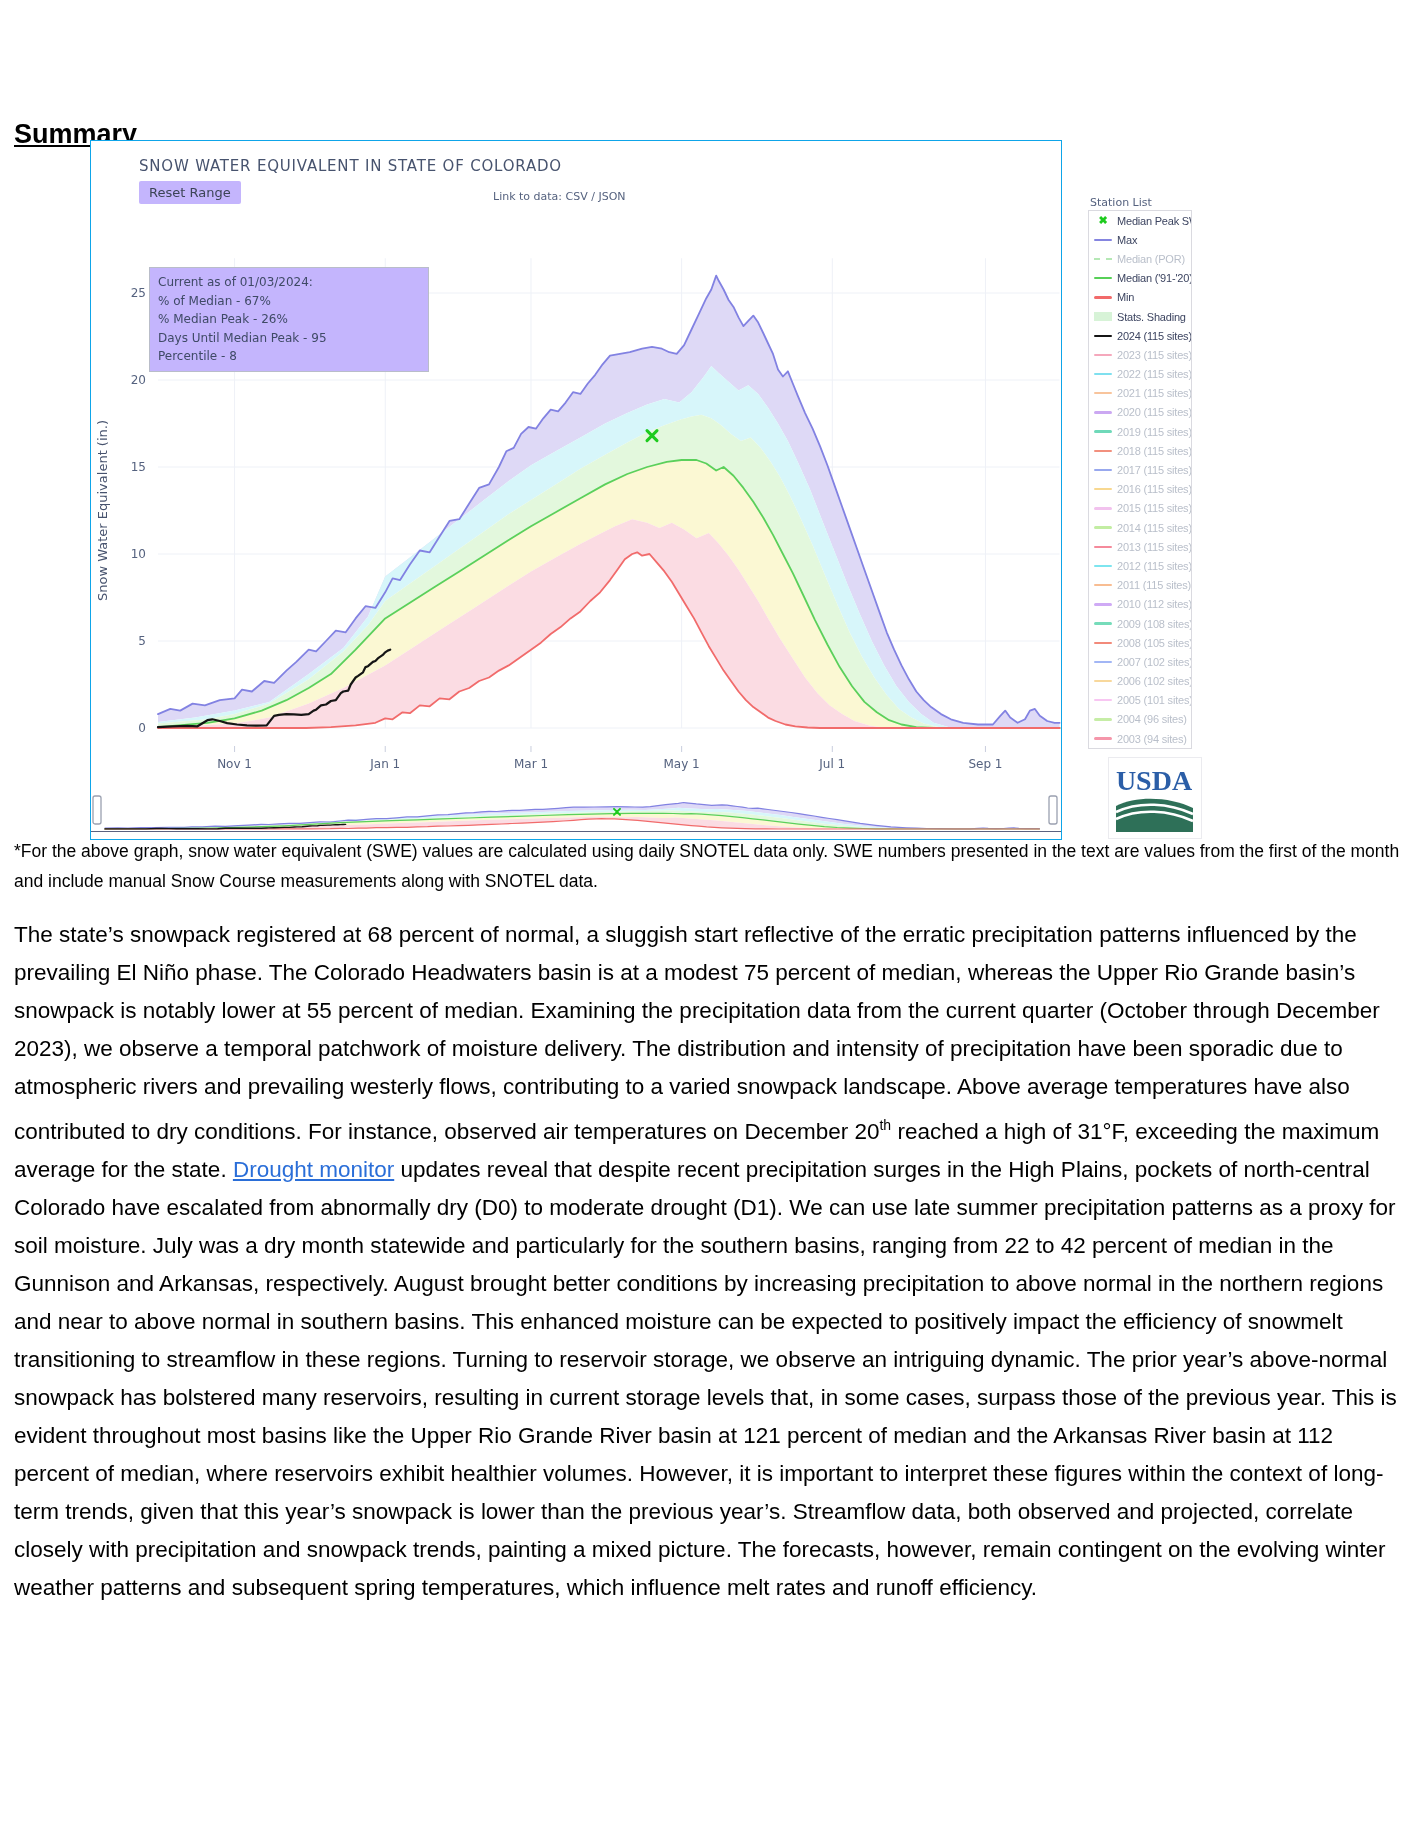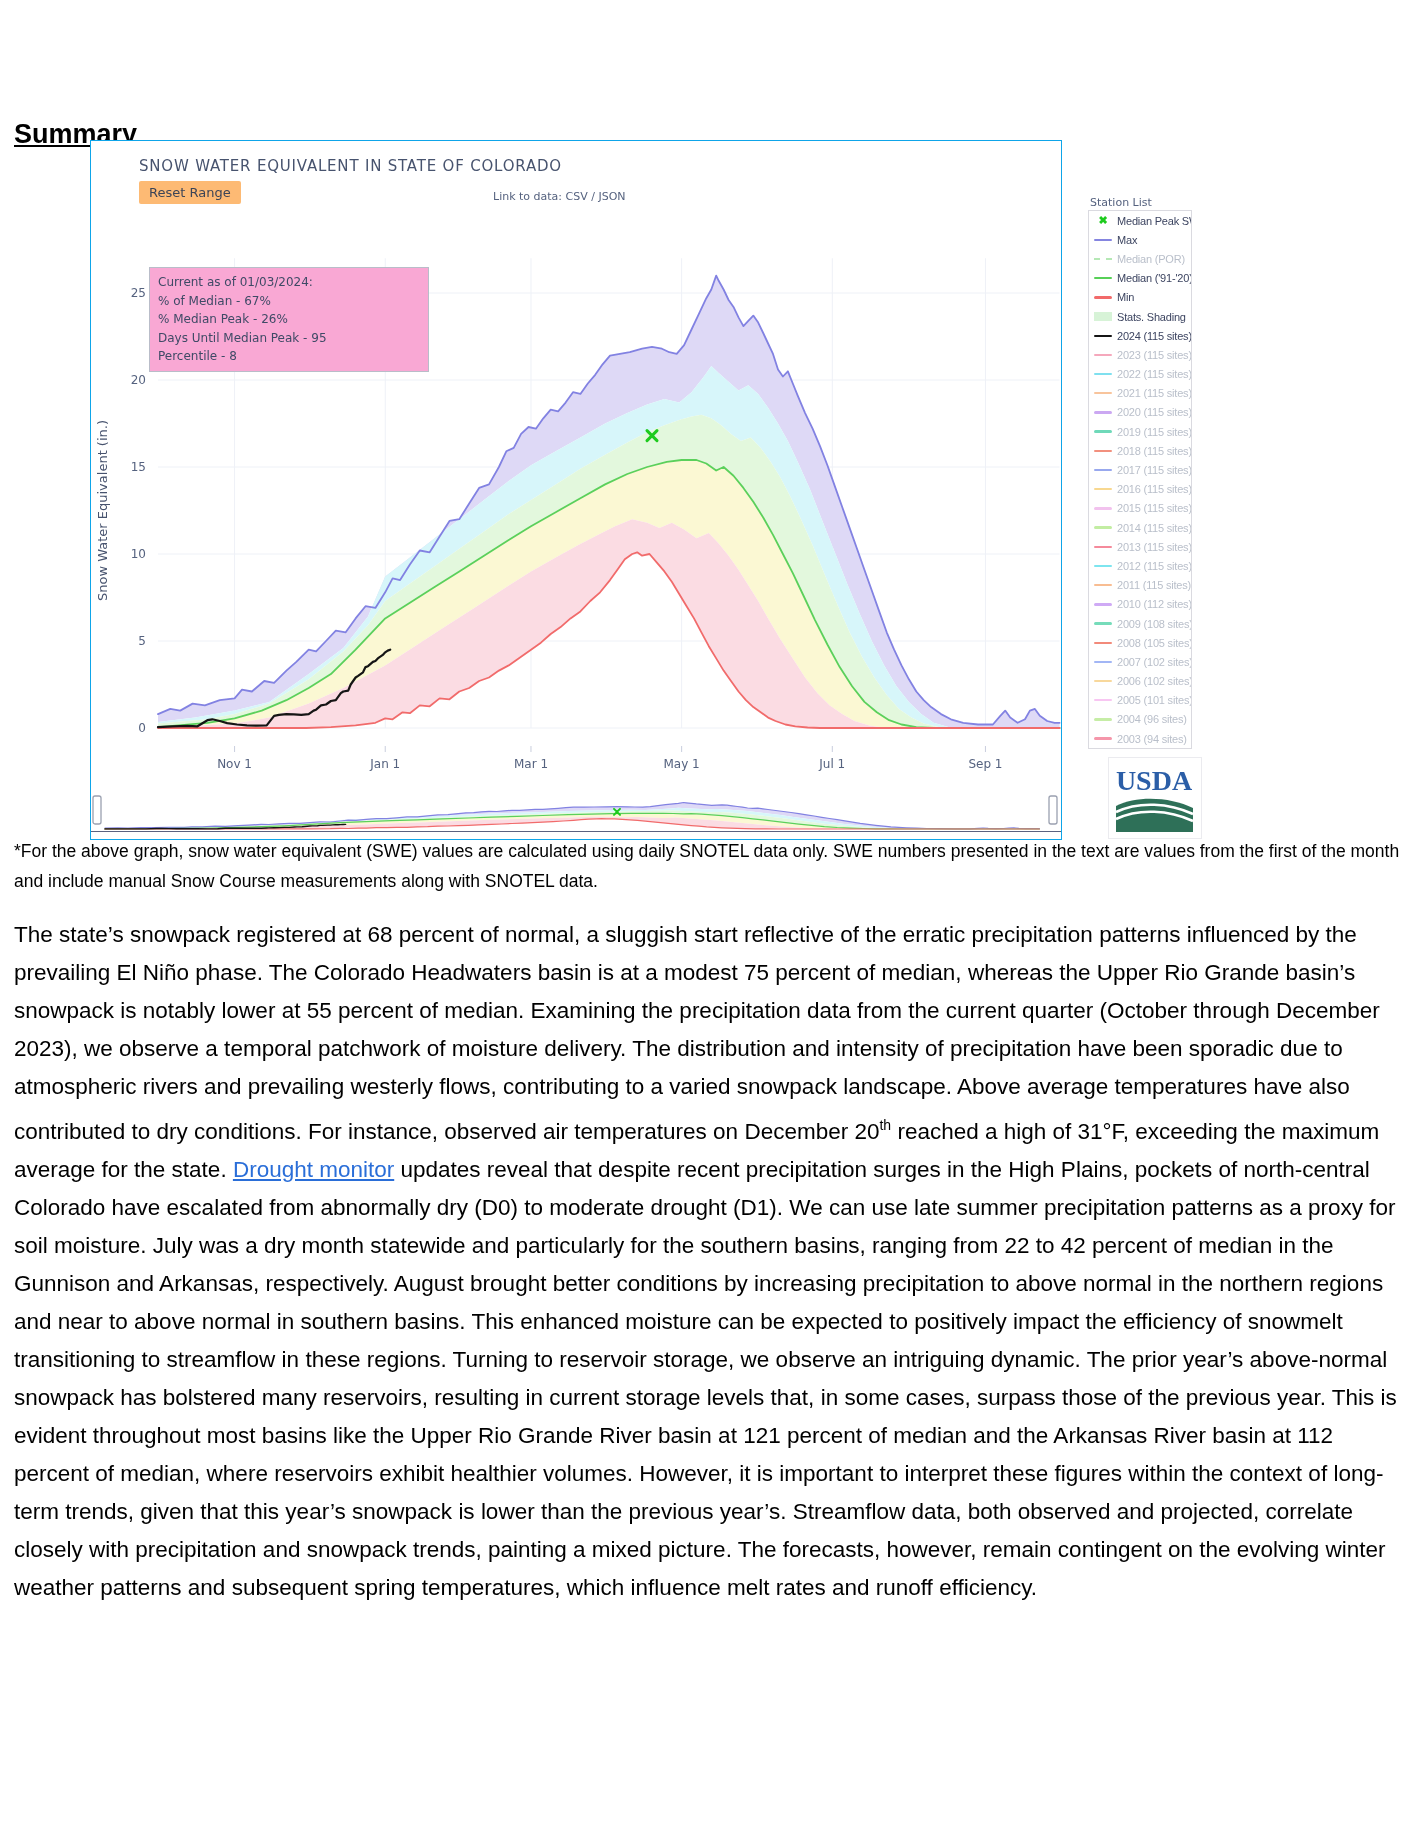--- a/index.html
+++ b/index.html
@@ -5,26 +5,26 @@
   html,body{margin:0;padding:0;background:#fff;width:1410px;height:1842px;overflow:hidden;
     font-family:"Liberation Sans",sans-serif;color:#000;}
   .abs{position:absolute;}
   #page{position:relative;width:1410px;height:1842px;background:#fff;}
   #page-title{left:14px;top:6px;font-size:35px;font-weight:700;letter-spacing:-0.3px;}
   #summary-heading{left:14px;top:97px;font-size:27px;font-weight:700;text-decoration:underline;}
   
   #chart-widget{left:90px;top:140px;width:970px;height:698px;border:1px solid #0ea5e9;background:#fff;}
   #chart-title{left:48px;top:16px;font-size:15px;color:#47536e;letter-spacing:0.8px;
     font-family:"DejaVu Sans",sans-serif;}
-  #reset-btn{left:48px;top:40px;font-size:13px;color:#3c4456;background:#fdba74;border:none;
+  #reset-btn{left:48px;top:40px;font-size:13px;color:#3c4456;background:#c4b5fd;border:none;
     padding:4px 10px;border-radius:2px;font-family:"DejaVu Sans",sans-serif;cursor:pointer;}
   #link-line{left:370px;top:49px;font-size:11px;color:#55627f;font-family:"DejaVu Sans",sans-serif;margin-left:32px;}
   #link-line .lnk{cursor:pointer;}
   #main-plot{left:0;top:62px;}
-  #tooltip-box{left:58px;top:126px;width:262px;border:1px solid #b9bdc9;background:#f9a8d4;
+  #tooltip-box{left:58px;top:126px;width:262px;border:1px solid #b9bdc9;background:#c4b5fd;
     padding:5px 8px;font-size:12px;line-height:1.55;color:#3f4a66;font-family:"DejaVu Sans",sans-serif;}
   #mini-slider{left:0;top:648px;}
   
   #legend-label{left:1090px;top:196px;font-size:11px;color:#55627f;font-family:"DejaVu Sans",sans-serif;}
   #legend-box{left:1088px;top:210px;width:102px;height:537px;border:1px solid #dadae0;background:#fff;
     overflow:hidden;}
   .lg-row{display:flex;align-items:center;gap:5px;height:19.2px;padding:0 0 0 5px;white-space:nowrap;}
   .lg-sw{flex:0 0 auto;width:18px;display:flex;align-items:center;justify-content:center;}
   .lg-line{width:18px;height:2.4px;border-radius:2px;}
   .lg-dash{width:18px;height:0;border-top:2.2px dashed;}

